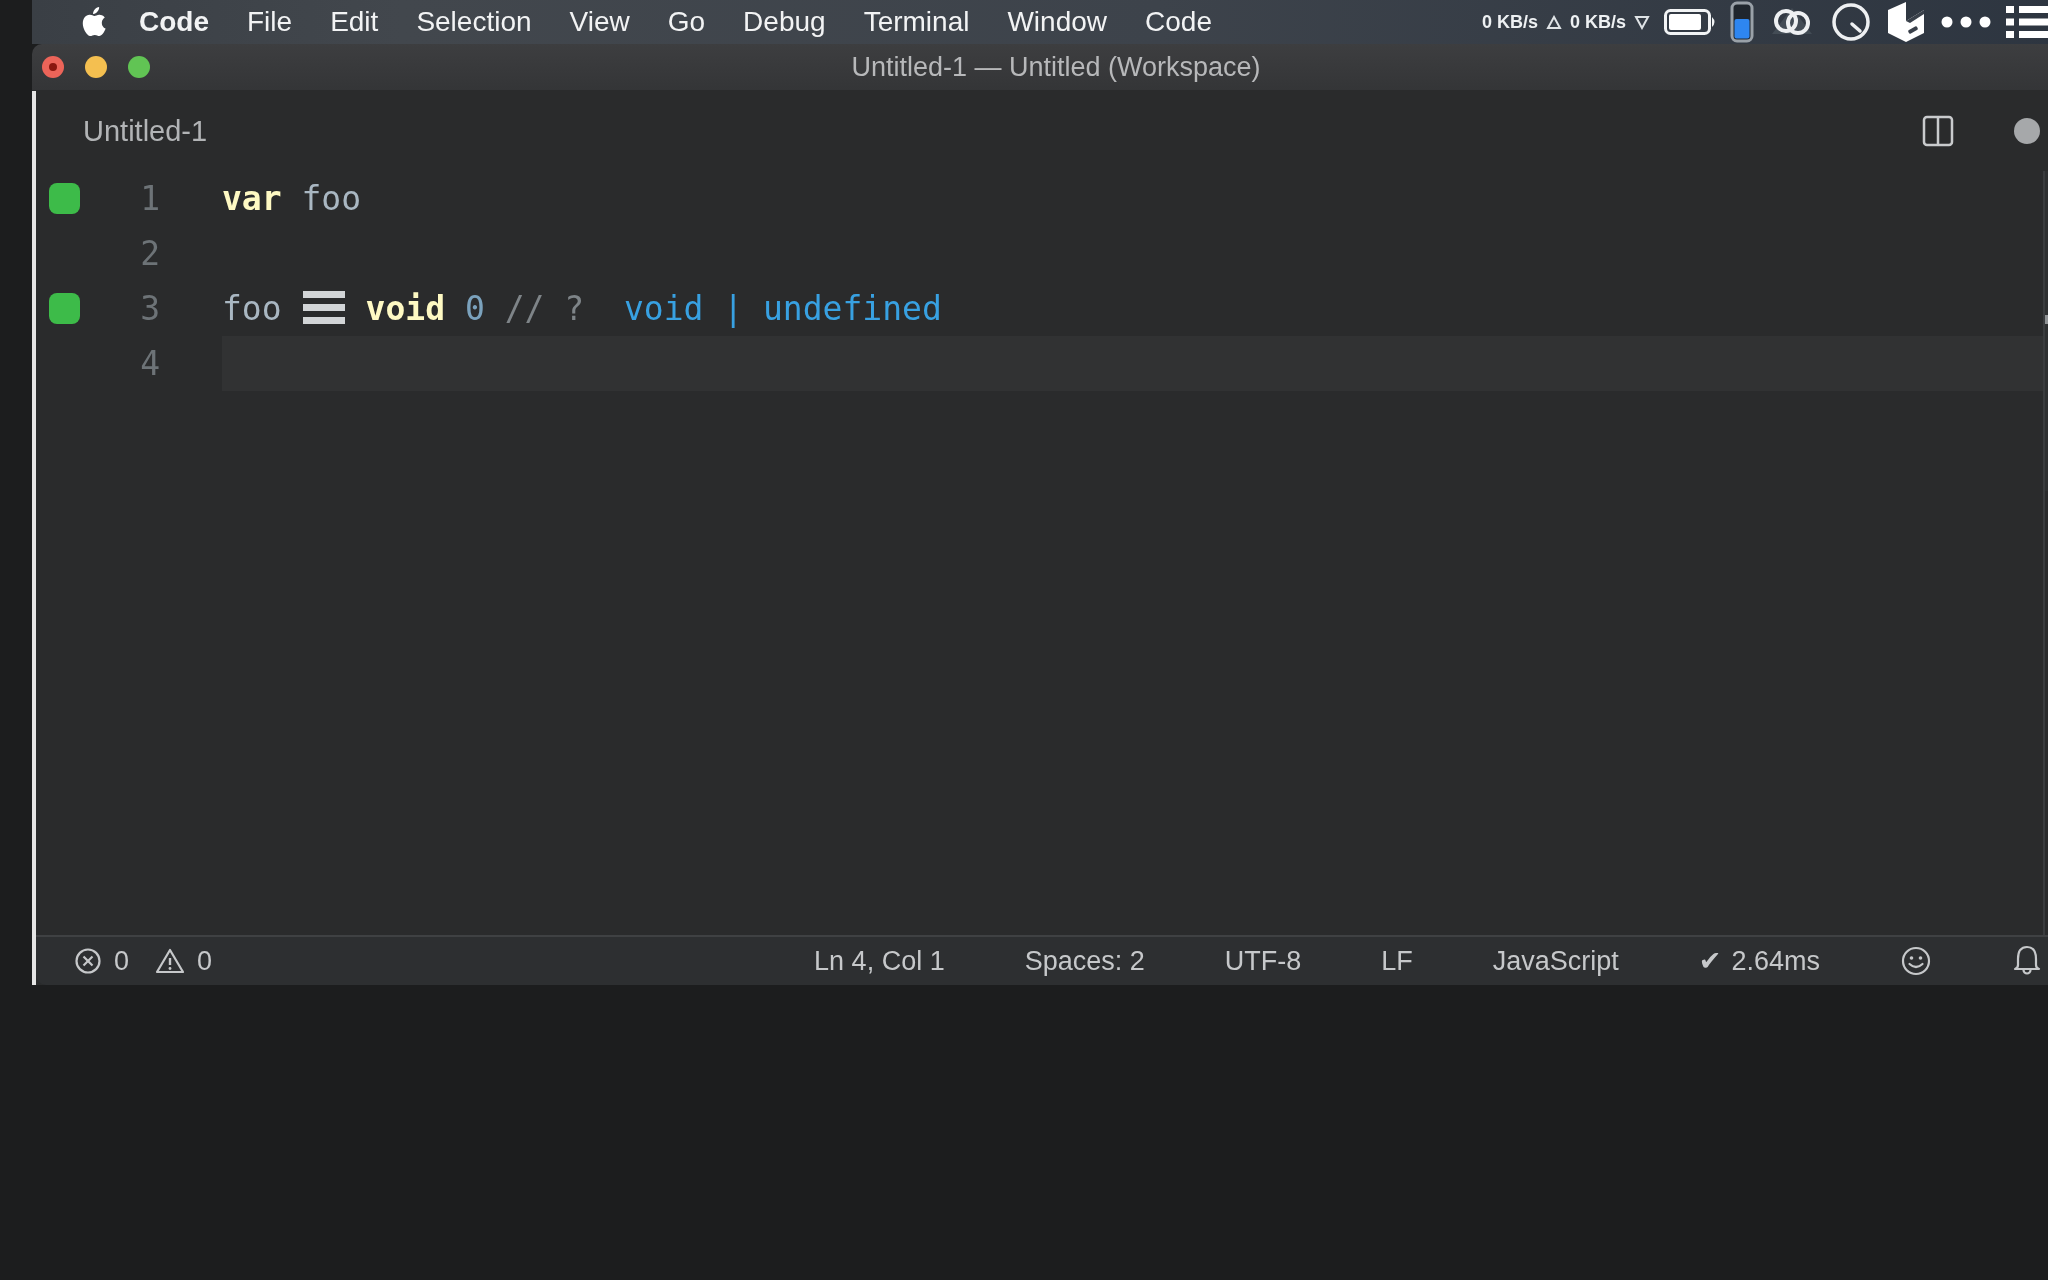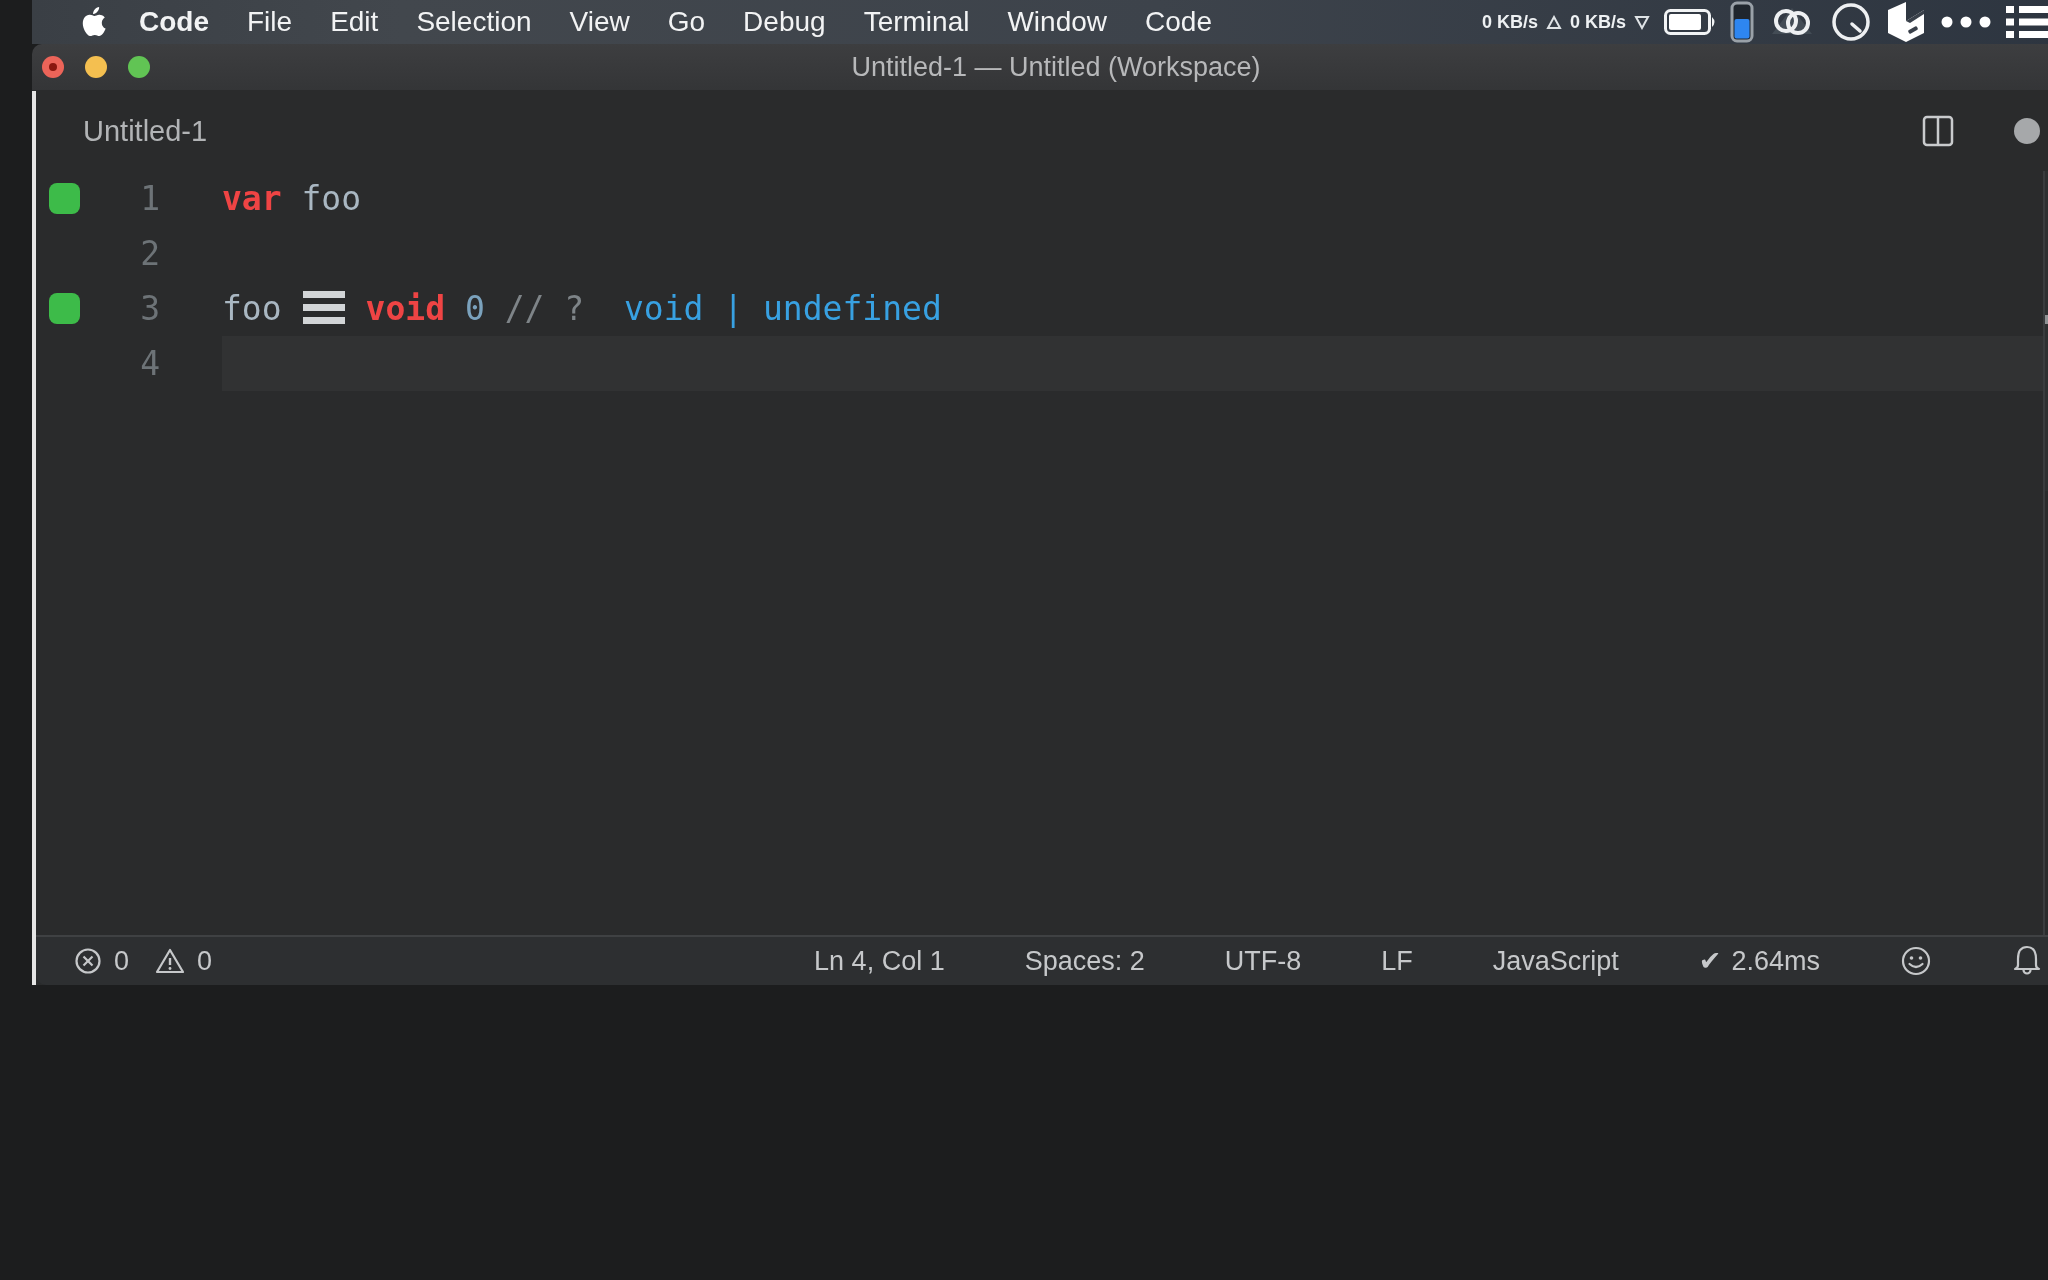--- a/index.html
+++ b/index.html
@@ -43,21 +43,21 @@
 
   
   .editor{position:relative;flex:1 1 auto;font-family:"DejaVu Sans Mono",monospace;
     font-size:33px;line-height:55px;color:#a9b7c2;}
   .code-row{position:relative;height:55px;display:flex;align-items:center;white-space:pre;}
   .covcell{width:56px;flex:0 0 56px;height:100%;display:flex;align-items:center;padding-left:13px;box-sizing:border-box;}
   .covsq{width:31px;height:31px;border-radius:8px;background:#3dbb49;}
   .lnum{width:68px;flex:0 0 68px;text-align:right;color:#6d7377;position:relative;z-index:1;}
   .codecell{padding-left:62px;position:relative;z-index:1;}
   .curline-bg{position:absolute;left:186px;right:0;top:0;bottom:0;background:#313233;}
-  .tok-kw{color:#ef4444;font-weight:bold;}
+  .tok-kw{color:#fef9c3;font-weight:bold;}
   .tok-def{color:#a9b7c2;}
   .tok-num{color:#7ba2bd;}
   .tok-com{color:#7e8488;}
   .tok-res{color:#38a1e2;}
   .ligature{display:inline-block;width:42px;height:33px;margin:0 21px;vertical-align:-4px;
     background:repeating-linear-gradient(180deg,#d2d5d7 0 7px,transparent 7px 13px);}
   .ruler-line{position:absolute;right:33px;top:0;bottom:0;width:2px;background:#3a3c3e;}
   .ruler-band{position:absolute;right:0;width:33px;top:0;height:320px;background:#2e3031;}
   .ruler-mark{position:absolute;right:0;width:33px;top:144px;height:9px;background:#8f9294;}
 

